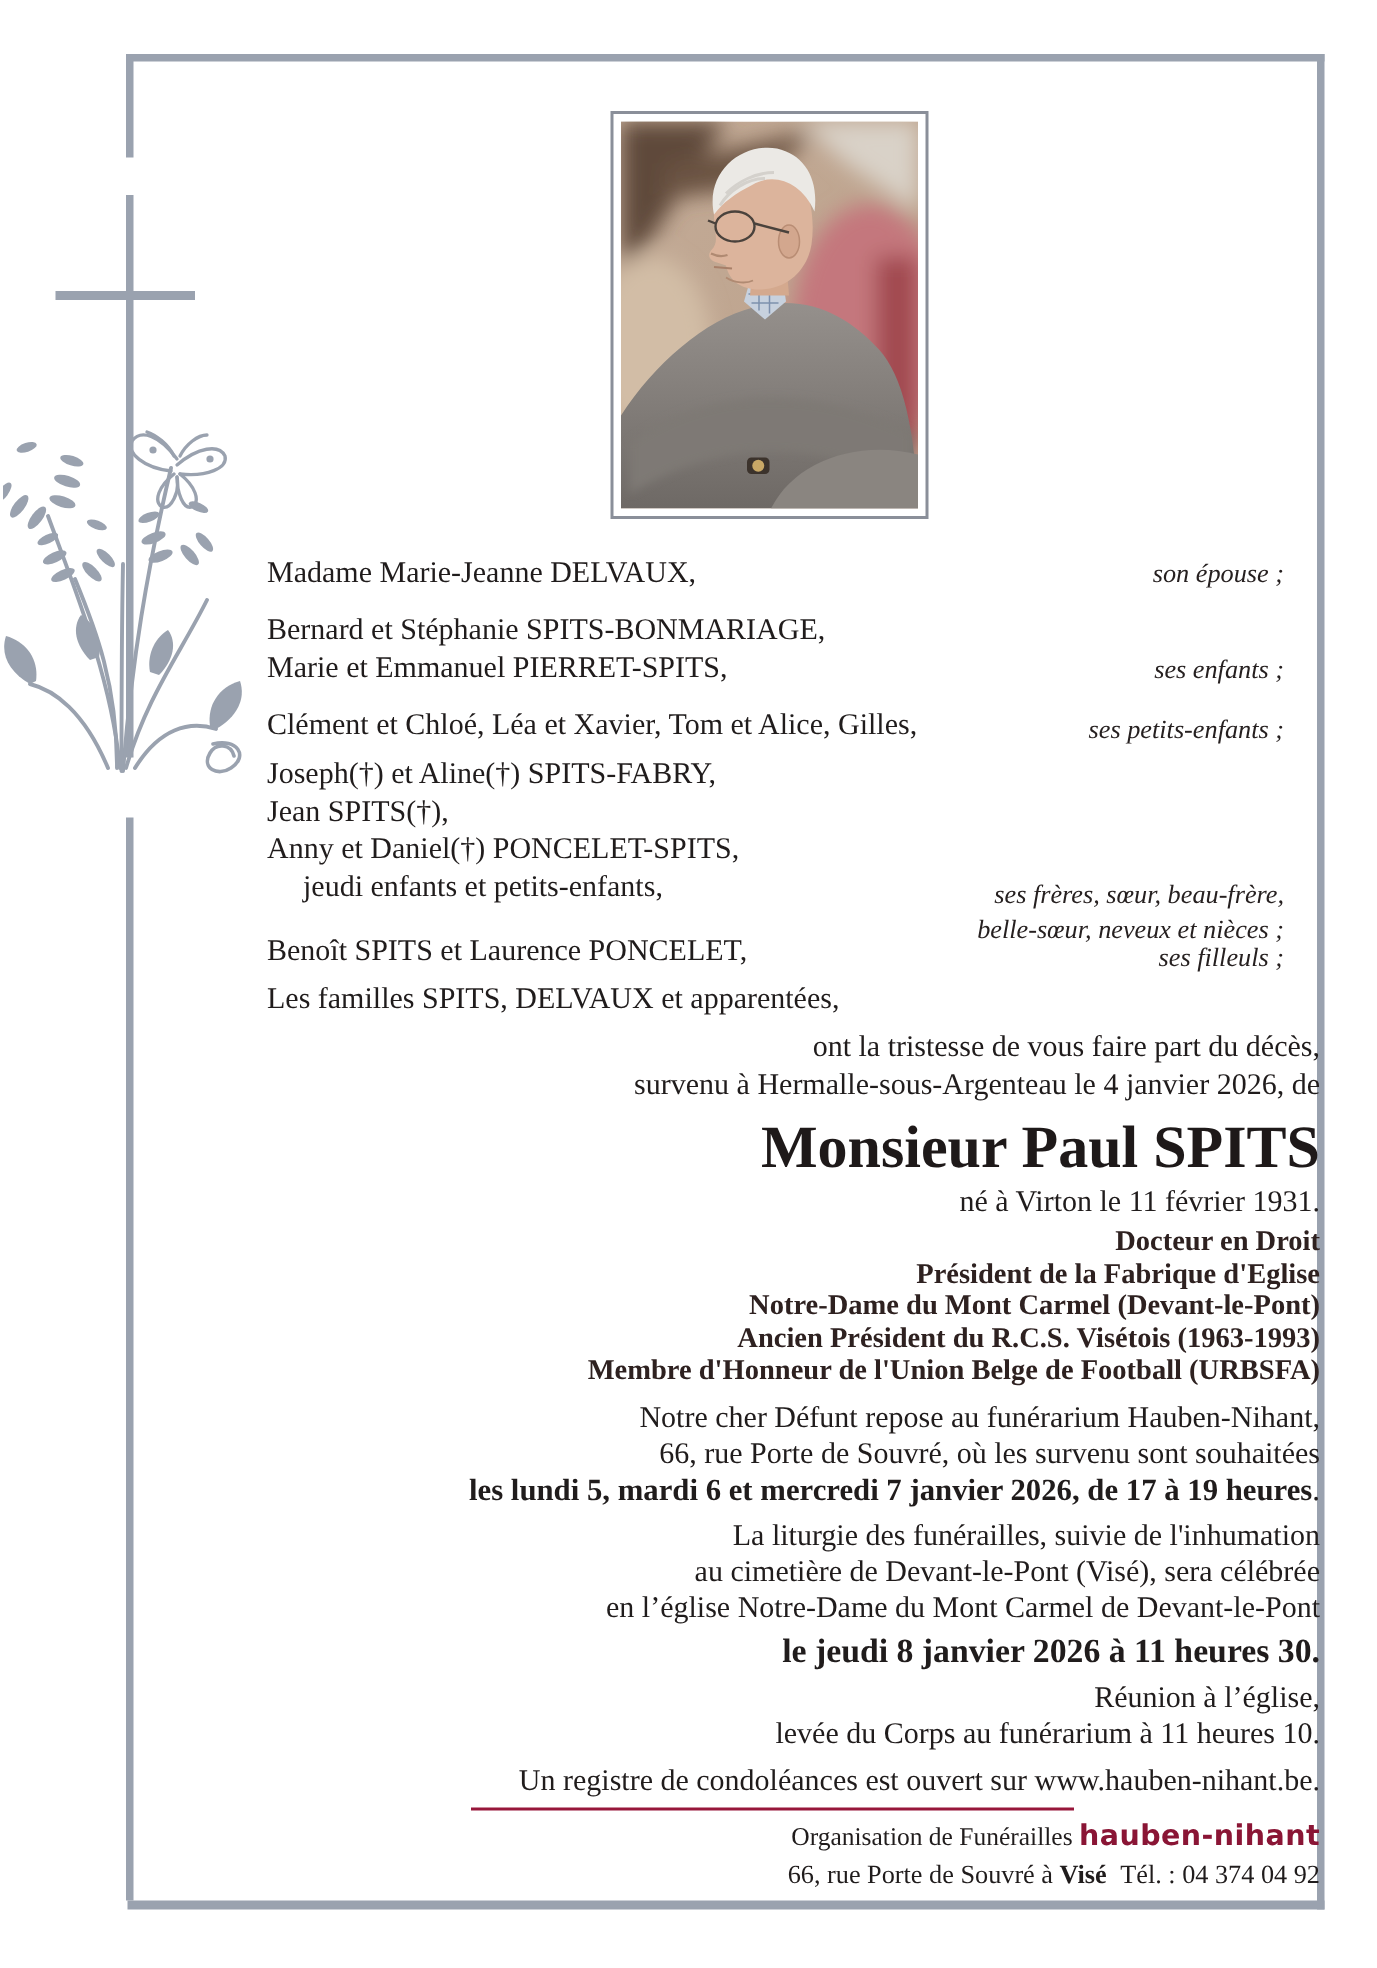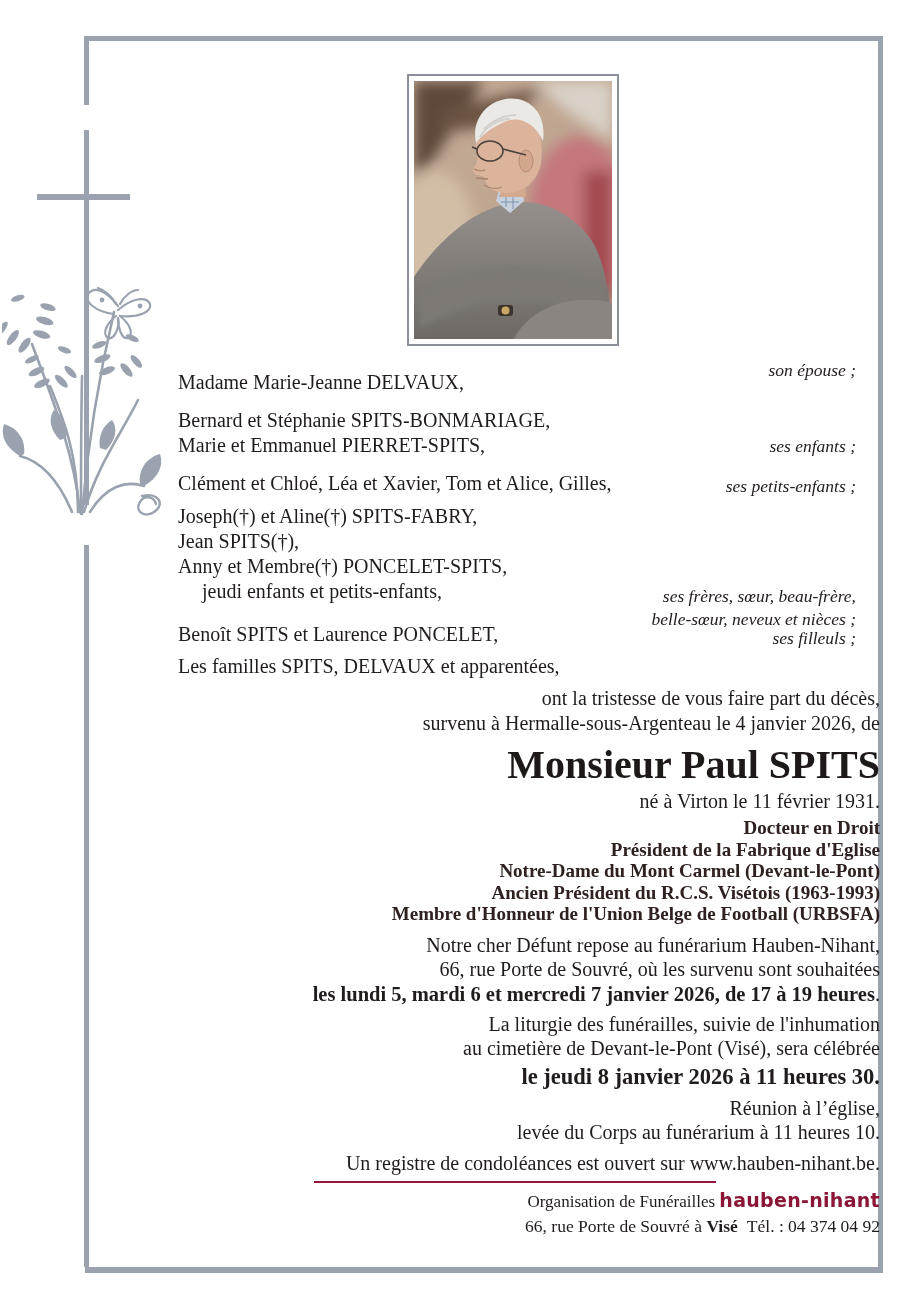--- a/index.html
+++ b/index.html
@@ -198,35 +198,35 @@
 
       <path d="M60,88 C64,90 68,90 71,89" stroke="#b08a72" stroke-width="1.5" fill="none"></path>
       <path d="M62,97 L74,98" stroke="#a87f68" stroke-width="1.5" fill="none"></path>
       <path d="M70,104 C76,108 84,108 88,106" stroke="#b08a72" stroke-width="1.2" fill="none"></path>
     </svg>
   </div>
 
   <div class="family">
     <div class="frow mb13">
       <div class="nline">Madame Marie-Jeanne DELVAUX,</div>
-      <div class="rel" style="bottom:13px;">son épouse ;</div>
+      <div class="rel" style="bottom:1px;">son épouse ;</div>
     </div>
     <div class="frow mb13">
       <div class="nline">Bernard et Stéphanie SPITS-BONMARIAGE,</div>
       <div class="nline">Marie et Emmanuel PIERRET-SPITS,</div>
       <div class="rel" style="bottom:0;">ses enfants ;</div>
     </div>
     <div class="frow mb8">
       <div class="nline">Clément et Chloé, Léa et Xavier, Tom et Alice, Gilles,</div>
       <div class="rel" style="bottom:-2px;">ses petits-enfants ;</div>
     </div>
     <div class="frow mb18">
       <div class="nline">Joseph(†) et Aline(†) SPITS-FABRY,</div>
       <div class="nline">Jean SPITS(†),</div>
-      <div class="nline">Anny et Membre(†) PONCELET-SPITS,</div>
+      <div class="nline">Anny et Daniel(†) PONCELET-SPITS,</div>
       <div class="nline indent">jeudi enfants et petits-enfants,</div>
       <div class="rel" style="bottom:-27px;">
         <div>ses frères, sœur, beau-frère,</div>
         <div>belle-sœur, neveux et nièces ;</div>
       </div>
     </div>
     <div class="frow mb7">
       <div class="nline">Benoît SPITS et Laurence PONCELET,</div>
       <div class="rel" style="bottom:-3px;">ses filleuls ;</div>
     </div>
@@ -252,20 +252,21 @@
 
     <div class="wake">
       <div class="t">Notre cher Défunt repose au funérarium Hauben-Nihant,</div>
       <div class="t">66, rue Porte de Souvré, où les survenu sont souhaitées</div>
       <div class="b"><span>les lundi 5, mardi 6 et mercredi 7 janvier 2026, de 17 à 19 heures</span><span class="suffix">.</span></div>
     </div>
 
     <div class="funeral">
       <div class="t">La liturgie des funérailles, suivie de l'inhumation</div>
       <div class="t">au cimetière de Devant-le-Pont (Visé), sera célébrée</div>
+      <div class="t">en l’église Notre-Dame du Mont Carmel de Devant-le-Pont</div>
     </div>
     <div class="date-line">le jeudi 8 janvier 2026 à 11 heures 30.</div>
 
     <div class="gathering">
       <div>Réunion à l’église,</div>
       <div>levée du Corps au funérarium à 11 heures 10.</div>
     </div>
 
     <div class="register">Un registre de condoléances est ouvert sur www.hauben-nihant.be.</div>
 

